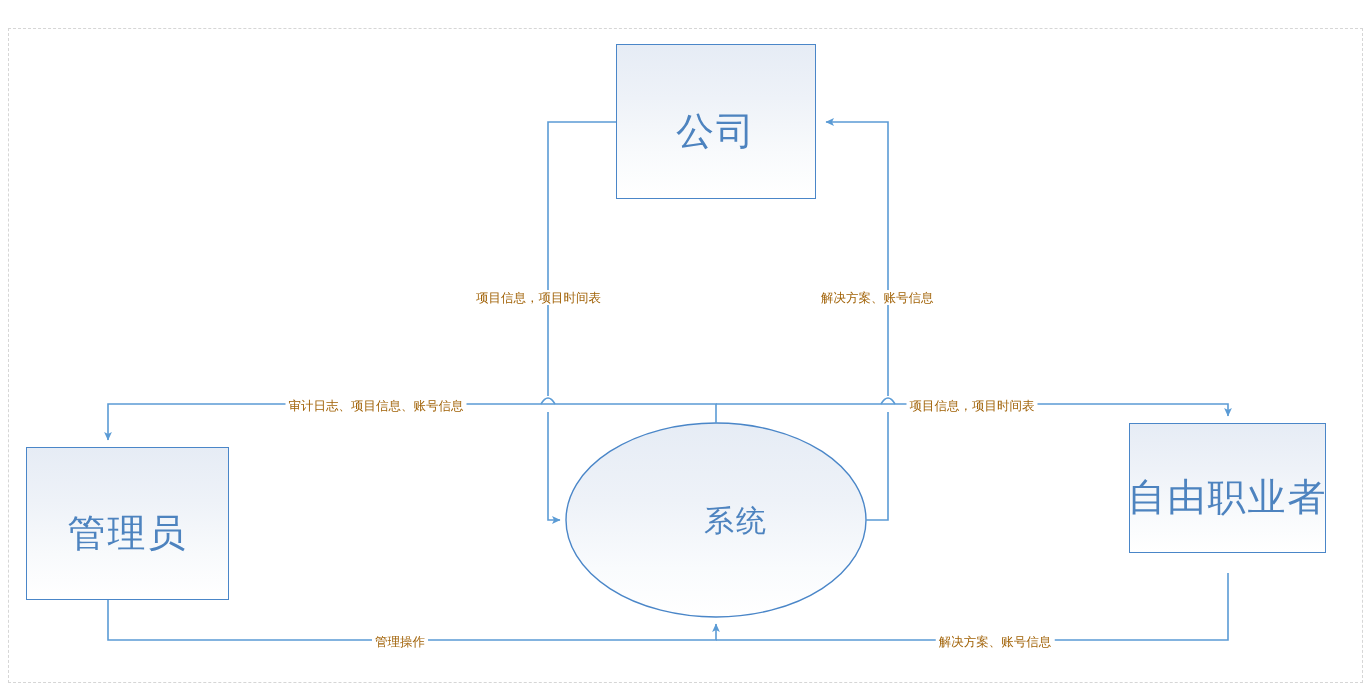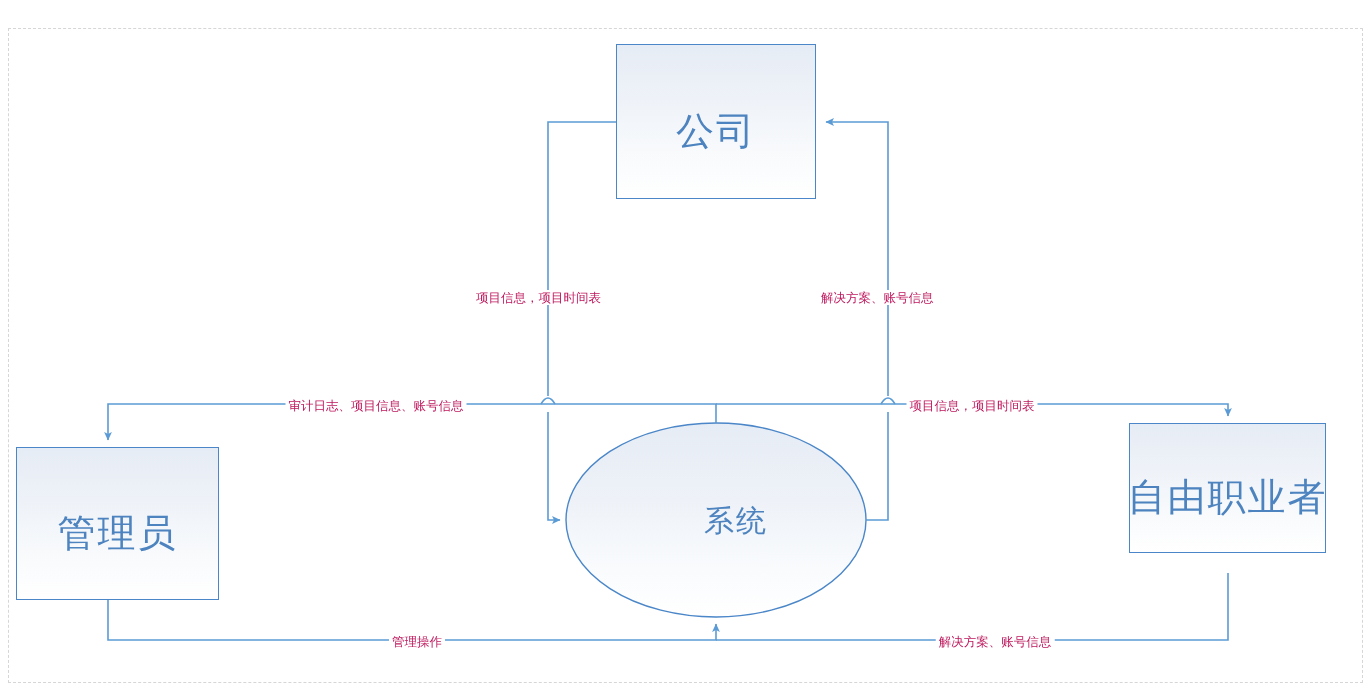--- a/index.html
+++ b/index.html
@@ -52,21 +52,21 @@
     position: absolute;
     color: #4d83bf;
     font-size: 30px;
     letter-spacing: 2px;
     font-family: "DejaVu Sans", "Liberation Sans", sans-serif;
     white-space: nowrap;
     transform: translate(-50%, -50%);
   }
   .edge-label {
     position: absolute;
-    color: #be185d;
+    color: #a16207;
     font-size: 12.5px;
     font-family: "DejaVu Sans", "Liberation Sans", sans-serif;
     white-space: nowrap;
     background: #ffffff;
     padding: 0 3px;
     line-height: 15px;
   }
   .edge-label.center {
     transform: translate(-50%, -50%);
   }
@@ -110,35 +110,35 @@
       <path d="M 108,600 L 108,640 L 716,640 L 716,624" marker-end="url(#arrow)"></path>
 
       <path d="M 1228,573 L 1228,640 L 716,640"></path>
     </g>
   </svg>
 
   <div class="node" style="left:616px; top:44px; width:200px; height:155px;">
     <span class="node-label">公司</span>
   </div>
 
-  <div class="node" style="left:16px; top:447px; width:203px; height:153px;">
+  <div class="node" style="left:26px; top:447px; width:203px; height:153px;">
     <span class="node-label">管理员</span>
   </div>
 
   <div class="node" style="left:1129px; top:423px; width:197px; height:130px;">
     <span class="node-label">自由职业者</span>
   </div>
 
   <span class="ellipse-label" style="left:736px; top:521px;">系统</span>
 
   <span class="edge-label" style="left:473px; top:290px;">项目信息，项目时间表</span>
 
   <span class="edge-label" style="left:818px; top:290px;">解决方案、账号信息</span>
 
   <span class="edge-label center" style="left:376px; top:405px;">审计日志、项目信息、账号信息</span>
 
   <span class="edge-label center" style="left:972px; top:405px;">项目信息，项目时间表</span>
 
-  <span class="edge-label center" style="left:417px; top:641px;">管理操作</span>
+  <span class="edge-label center" style="left:400px; top:641px;">管理操作</span>
 
   <span class="edge-label center" style="left:995px; top:641px;">解决方案、账号信息</span>
 
 </div>
 
 </body></html>

